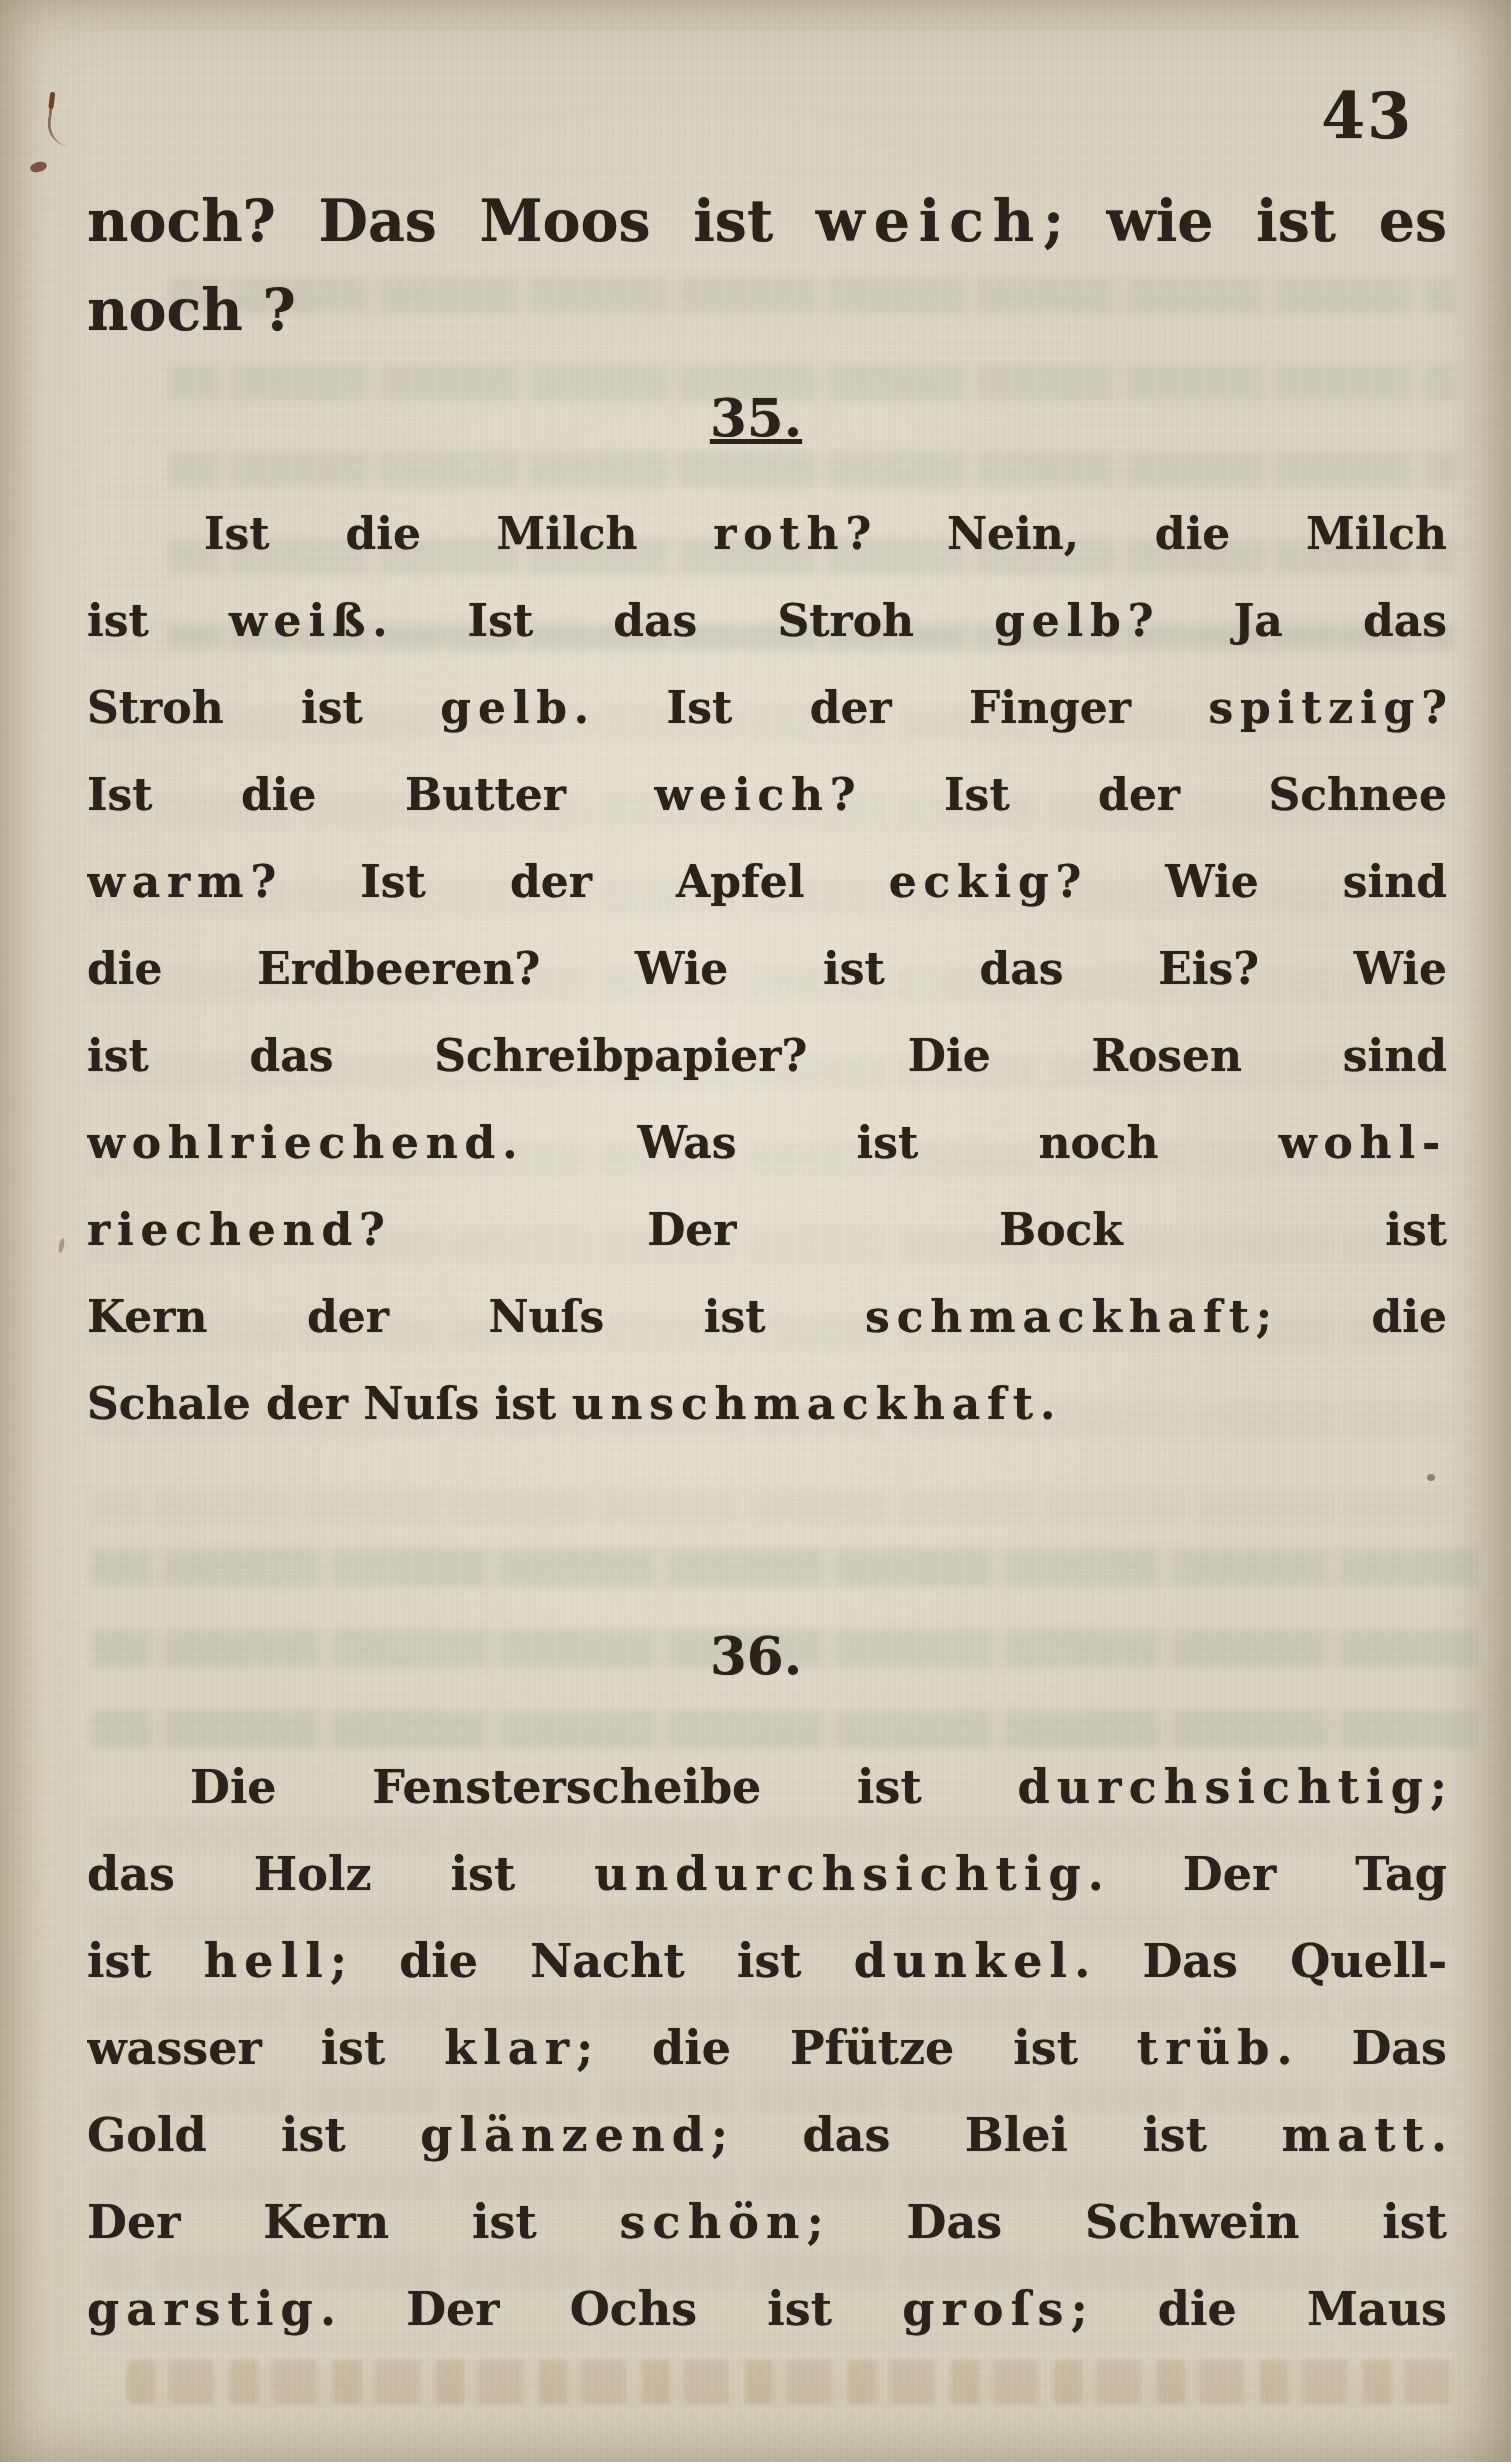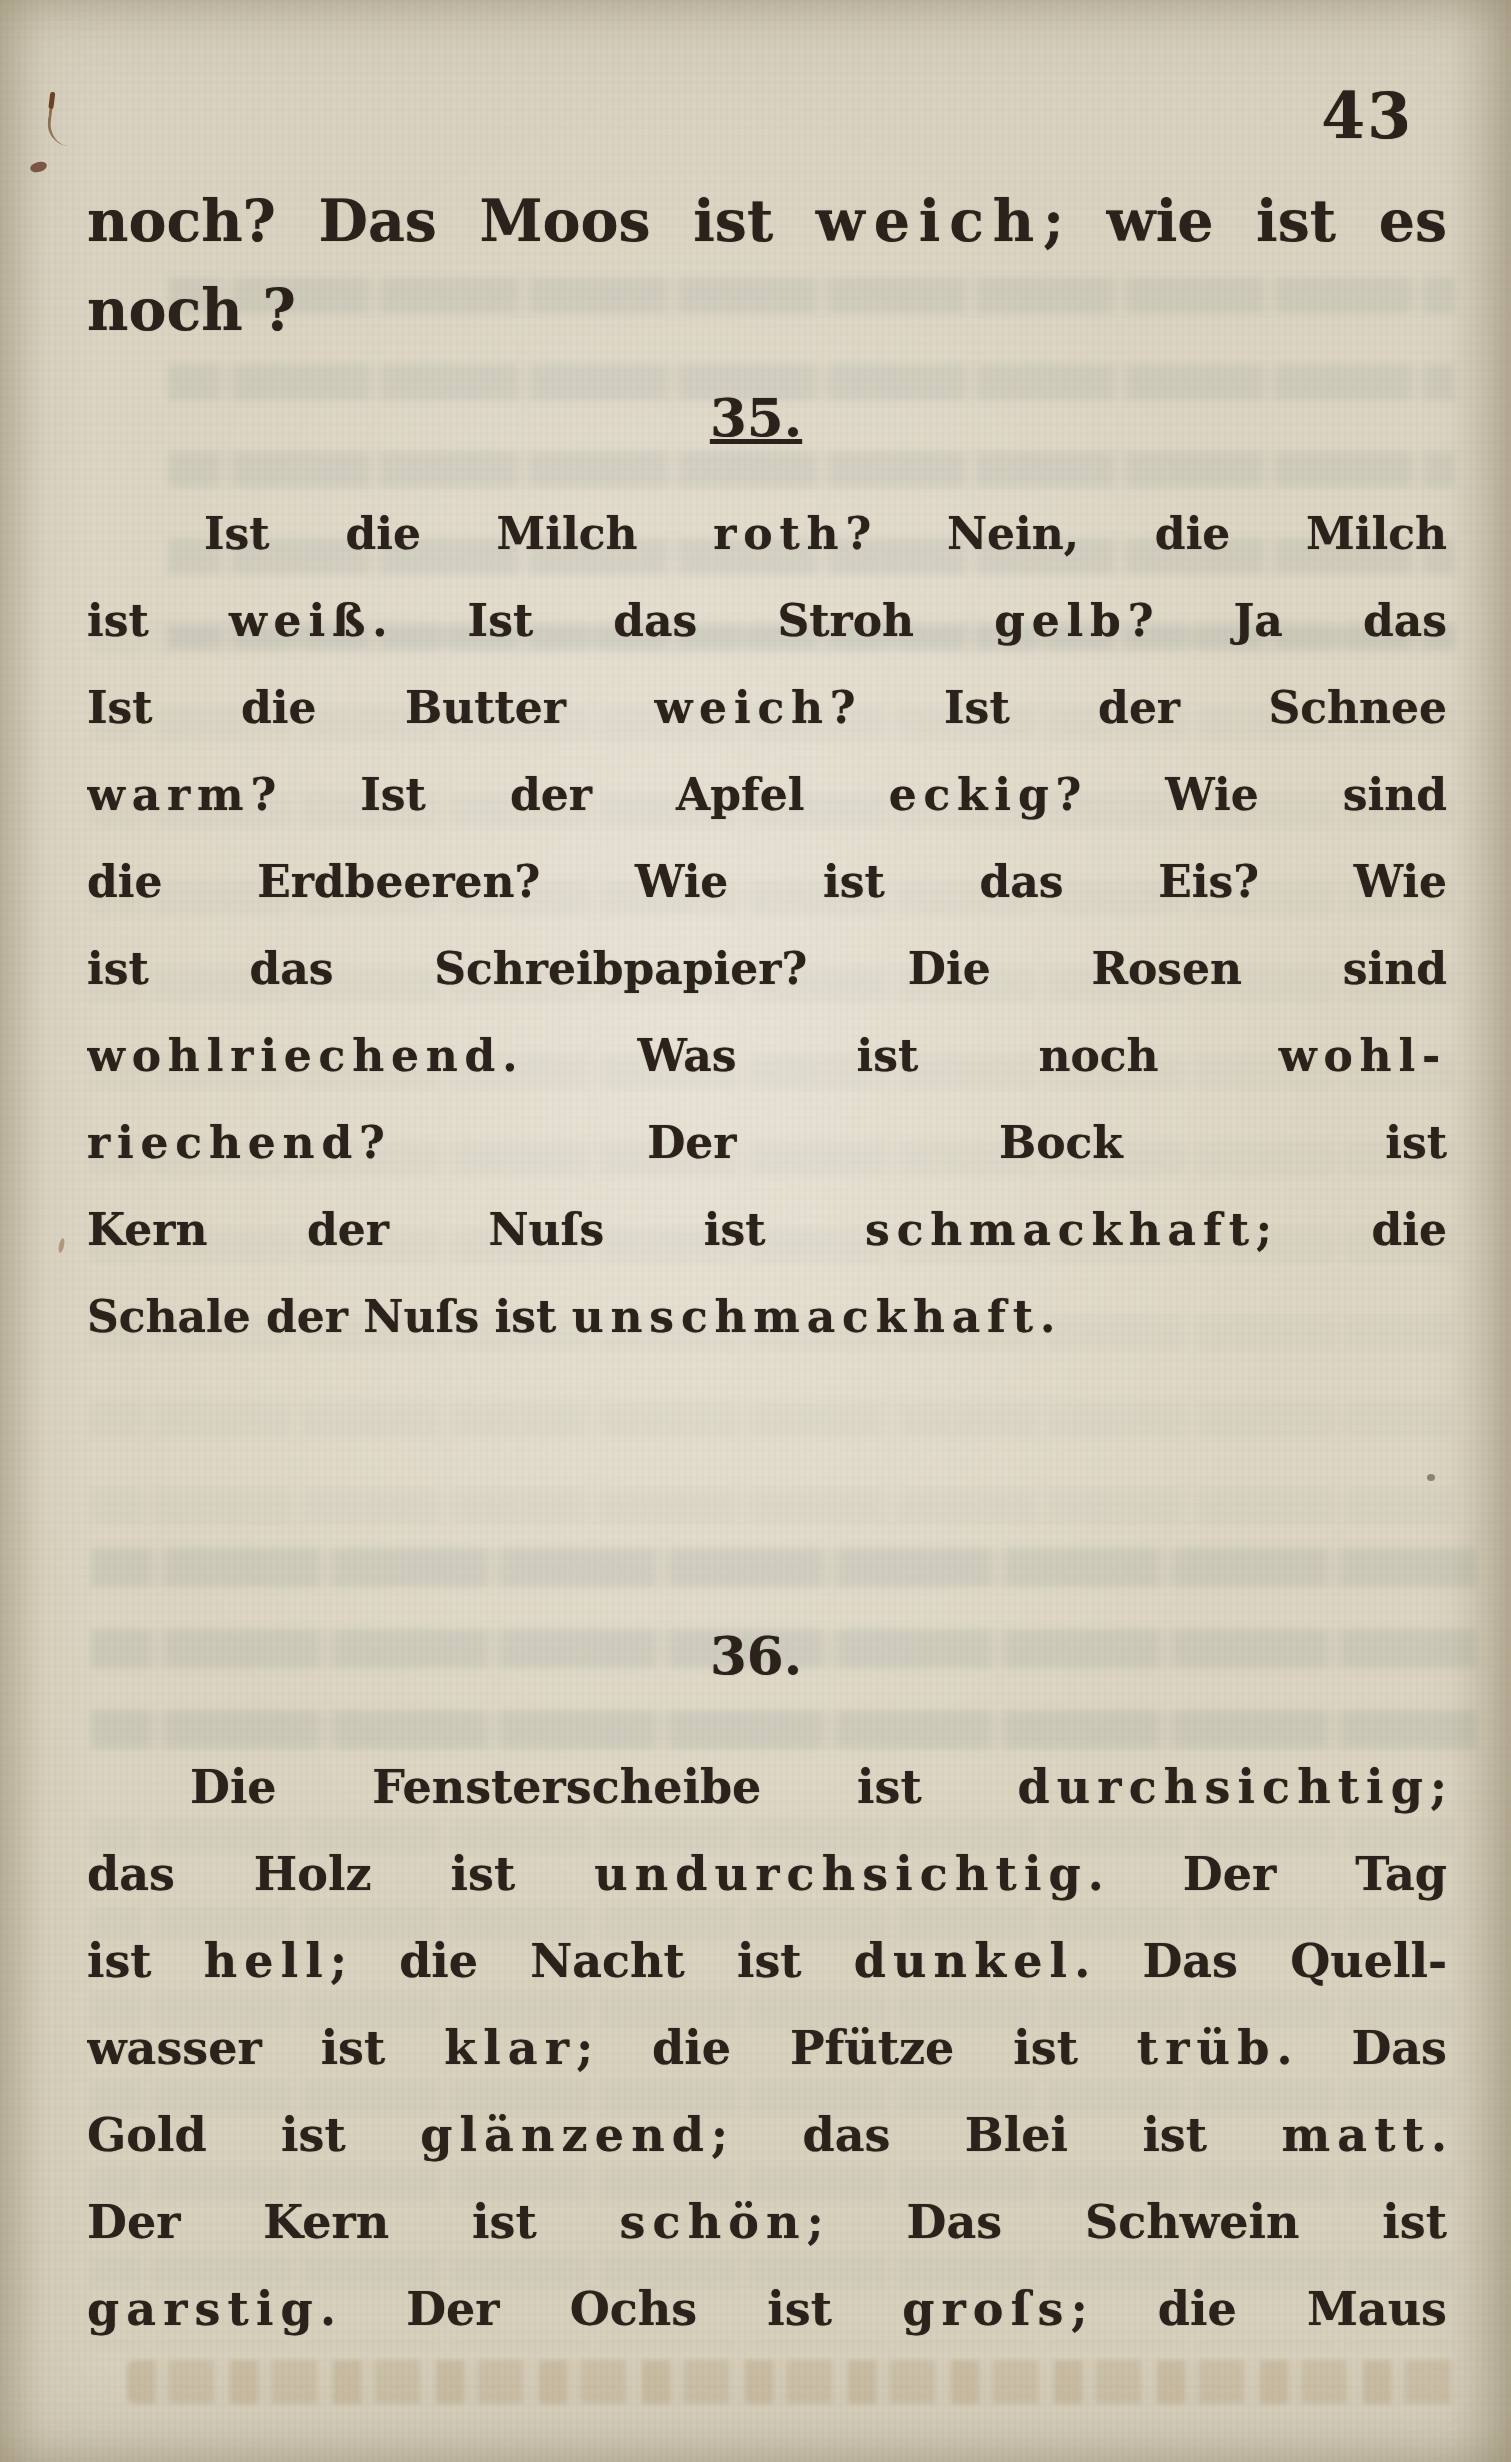--- a/index.html
+++ b/index.html
@@ -107,20 +107,21 @@
 
   <div class="para intro">
       <div class="tline"><span>noch? Das Moos ist </span><span class="sp">weich</span><span>; wie ist es</span></div>
       <div class="tline noj"><span>noch ?</span></div>
     </div>
 
   <div class="heading h35">35.</div>
   <div class="para fraktur">
       <div class="tline ind-f"><span>Ist die Milch </span><span class="sp">roth</span><span>? Nein, die Milch</span></div>
       <div class="tline"><span>ist </span><span class="sp">weiß</span><span>. Ist das Stroh </span><span class="sp">gelb</span><span>? Ja das</span></div>
+      <div class="tline"><span>Stroh ist </span><span class="sp">gelb</span><span>. Ist der Finger </span><span class="sp">spitzig</span><span>?</span></div>
       <div class="tline"><span>Ist die Butter </span><span class="sp">weich</span><span>? Ist der Schnee</span></div>
       <div class="tline"><span class="sp">warm</span><span>? Ist der Apfel </span><span class="sp">eckig</span><span>? Wie sind</span></div>
       <div class="tline"><span>die Erdbeeren? Wie ist das Eis? Wie</span></div>
       <div class="tline"><span>ist das Schreibpapier? Die Rosen sind</span></div>
       <div class="tline"><span class="sp">wohlriechend</span><span>. Was ist noch </span><span class="sp">wohl-</span></div>
       <div class="tline"><span class="sp">riechend</span><span>? Der Bock ist </span></div>
       <div class="tline"><span>Kern der Nuſs ist </span><span class="sp">schmackhaft</span><span>; die</span></div>
       <div class="tline noj"><span>Schale der Nuſs ist </span><span class="sp">unschmackhaft</span><span>.</span></div>
     </div>
 

